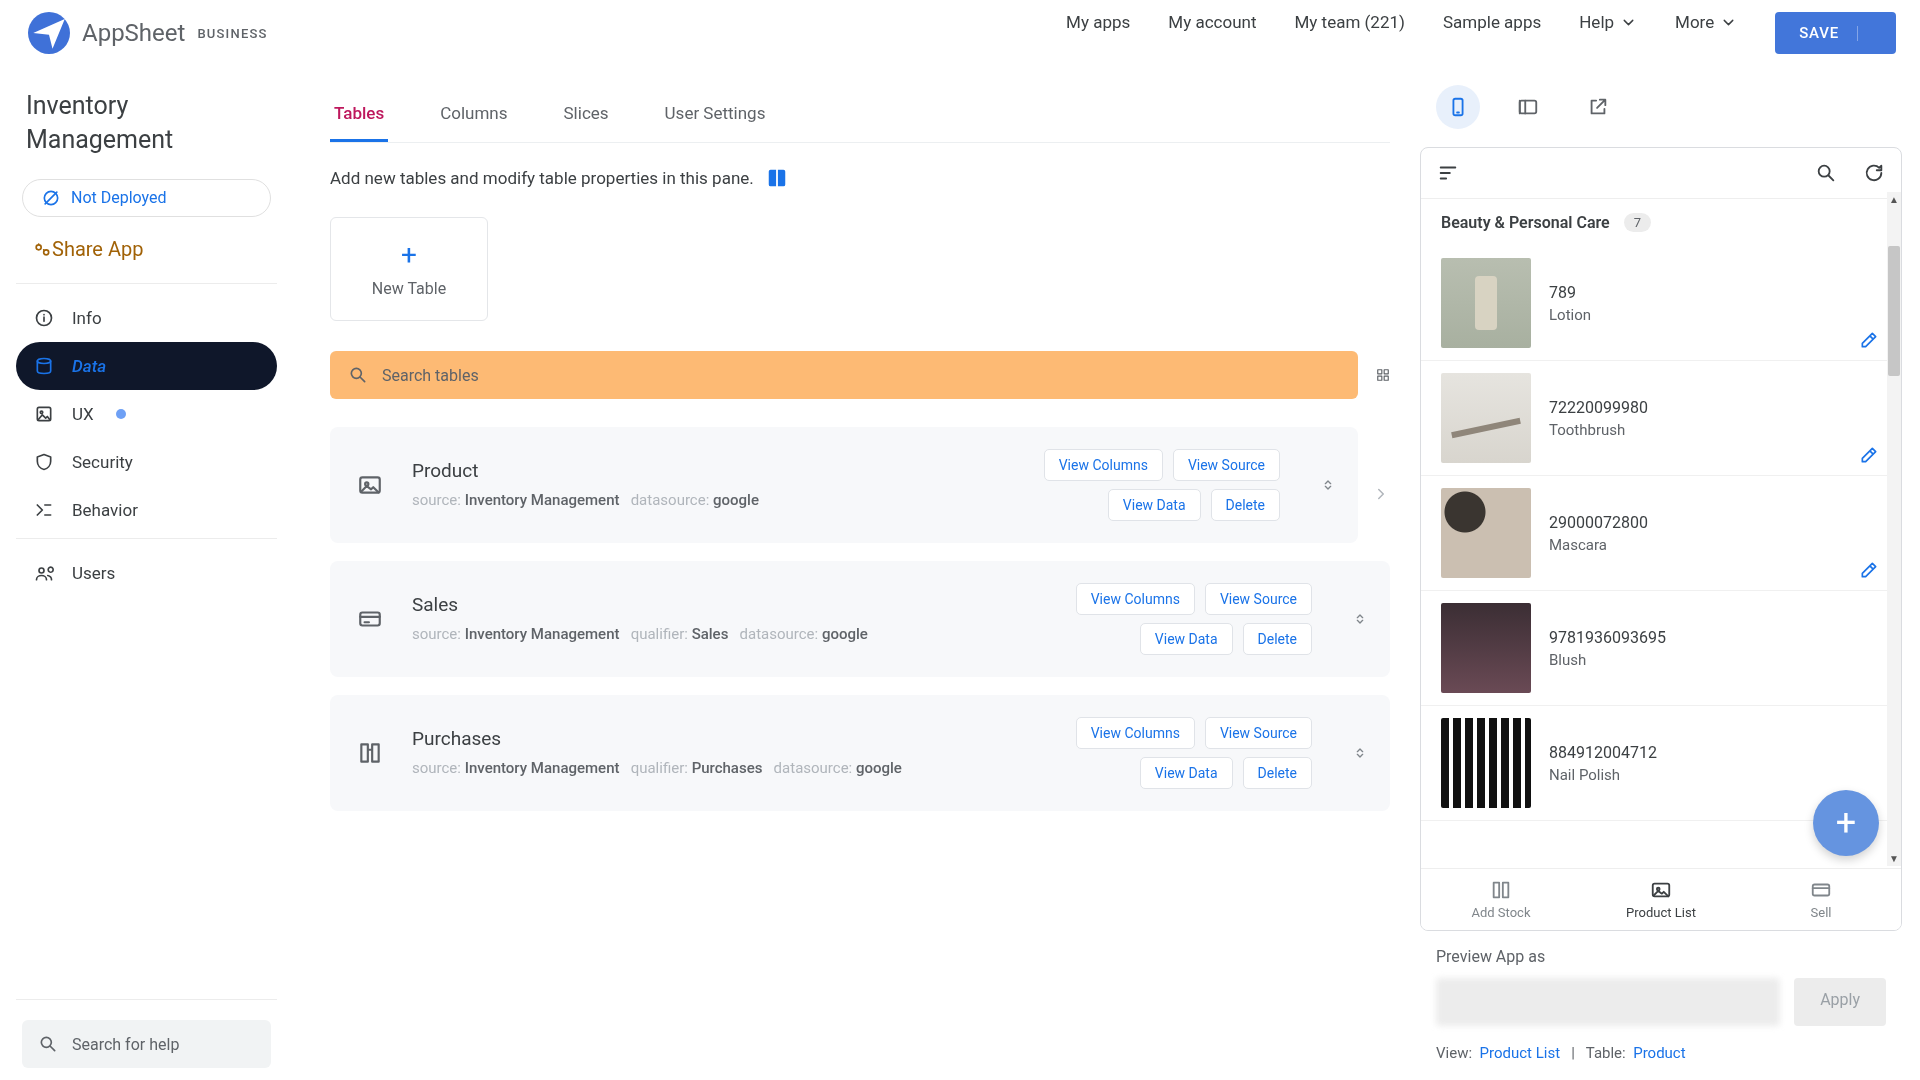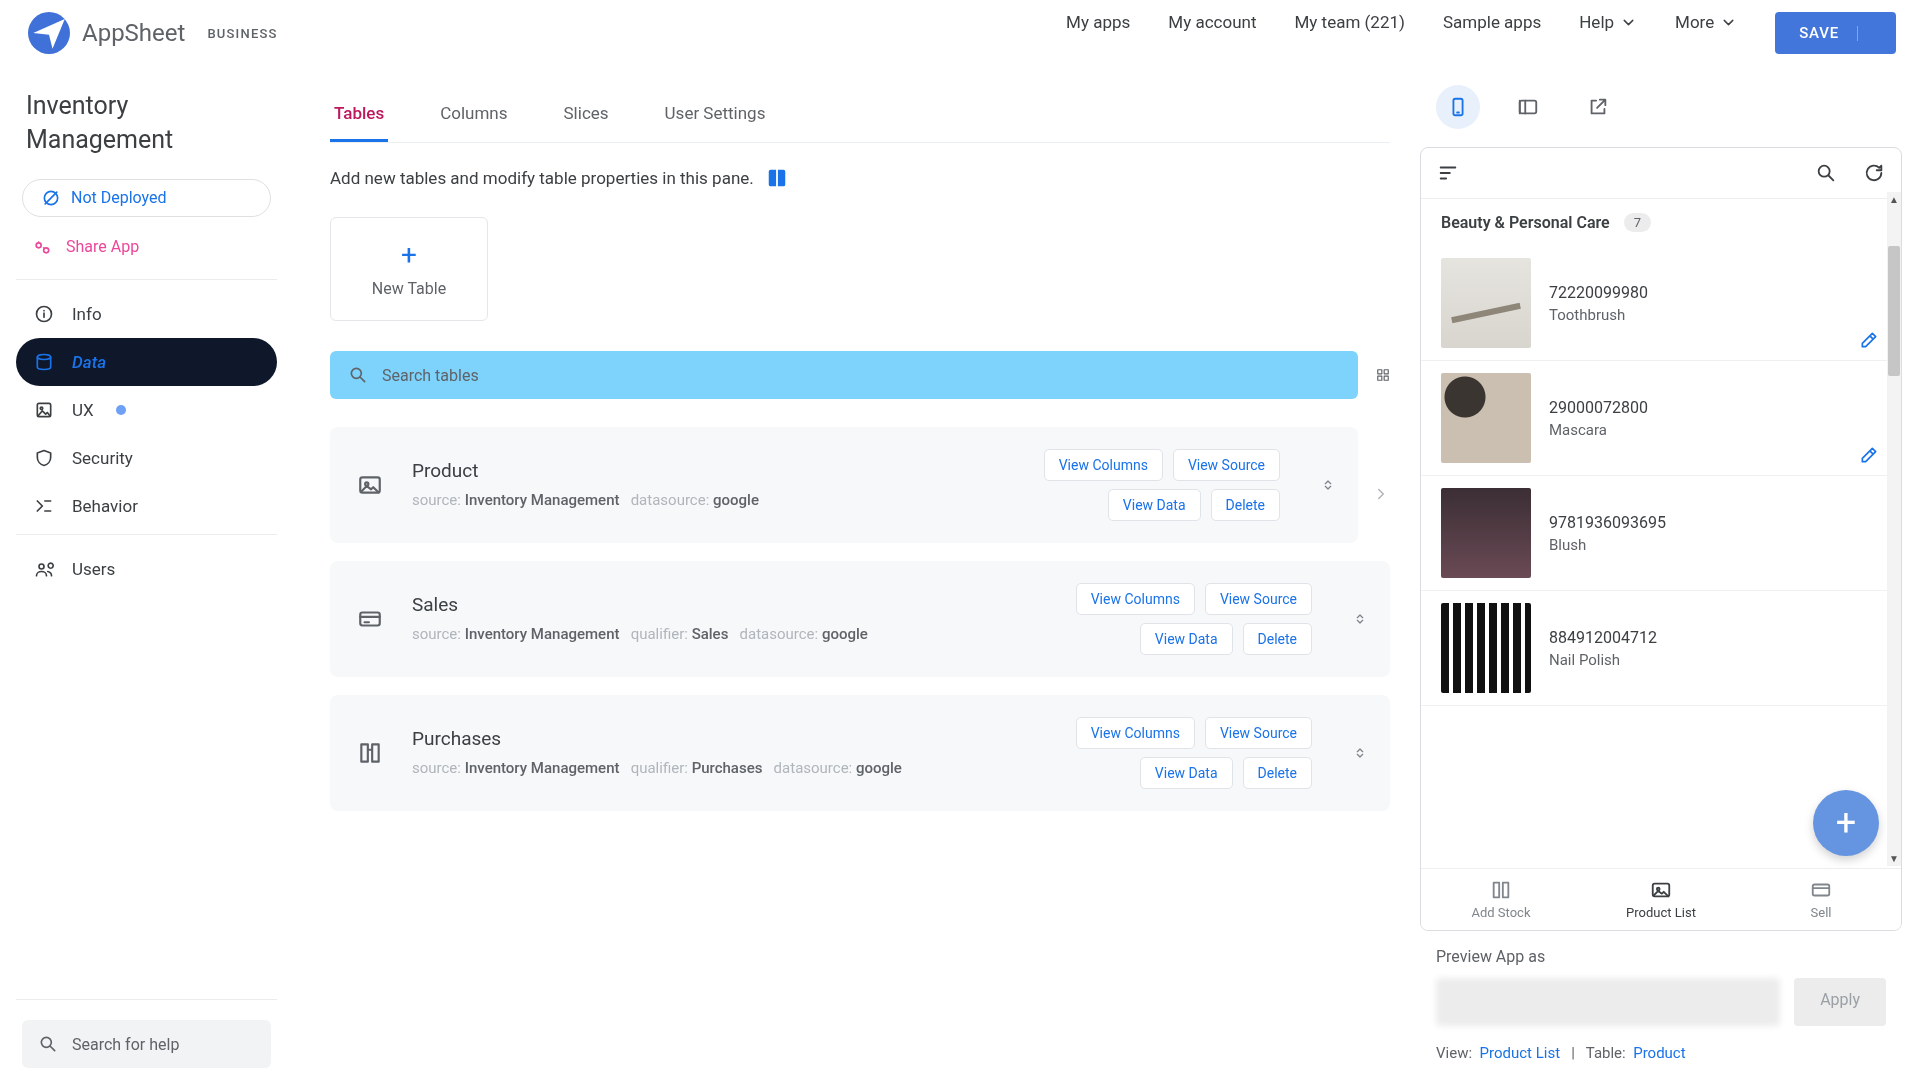--- a/index.html
+++ b/index.html
@@ -19,21 +19,21 @@
   border-bottom: 1px solid #fff;
 }
 .logo { display: flex; align-items: center; gap: 12px; }
 .logo-badge {
   width: 42px; height: 42px; border-radius: 50%;
   background: #3f71d8;
   display: flex; align-items: center; justify-content: center;
   color: #fff;
 }
 .logo-text { font-size: 24px; font-weight: 400; color: #5f6368; }
-.logo-plan { font-size: 13px; letter-spacing: 1.2px; color: #5f6368; margin-left: 10px; font-weight: 500; }
+.logo-plan { font-size: 13px; letter-spacing: 1.2px; color: #5f6368; font-weight: 500; }
 .top-nav { margin-left: auto; display: flex; align-items: flex-start; gap: 38px; }
 .top-nav-item { color: #3c4043; font-size: 17px; cursor: pointer; display: flex; align-items: center; gap: 6px; }
 .save-btn {
   background: #4276da; color: #fff; padding: 12px 24px; border-radius: 4px;
   font-size: 15px; letter-spacing: 0.8px; font-weight: 500; cursor: pointer;
   display: flex; align-items: center; gap: 14px;
 }
 .save-split { border-left: 1px solid rgba(255,255,255,0.35); padding-left: 14px; margin-left: 4px; }
 
 
@@ -44,22 +44,22 @@
   display: flex; flex-direction: column;
 }
 .app-title { font-size: 25px; color: #3c4043; line-height: 1.35; padding: 0 10px 18px; }
 .pill {
   display: inline-flex; align-items: center; gap: 10px;
   border: 1px solid #e0e0e0; border-radius: 999px;
   padding: 8px 18px; color: #1a73e8; font-size: 16px;
   margin: 4px 6px 10px;
 }
 .share-row {
-  display: flex; align-items: center; gap: 14px;
-  padding: 10px 16px 18px; color: #ec4899; font-size: 16px;
+  display: flex; align-items: center; 
+  padding: 10px 16px 18px; color: #a16207; font-size: 20px;
 }
 .sidebar hr { border: none; border-top: 1px solid #ececec; margin: 4px 0 10px; }
 .side-item {
   display: flex; align-items: center; gap: 18px;
   padding: 14px 18px; border-radius: 999px; font-size: 17px; color: #3c4043;
   cursor: pointer;
 }
 .side-item.active { background: #0f172a; color: #1a73e8; font-weight: 500; font-style: italic; }
 .side-item .dot { width: 10px; height: 10px; background: #6ea0f5; border-radius: 50%; margin-left: 4px; }
 .search-help {
@@ -80,21 +80,21 @@
 .hint-row { display: flex; align-items: center; gap: 12px; margin: 24px 0 28px; font-size: 17px; color: #3c4043; }
 .hint-row .book { color: #1a73e8; }
 .new-table {
   width: 158px; height: 104px; border: 1px solid #e4e6e9; border-radius: 6px;
   background: #fff; display: flex; flex-direction: column; align-items: center; justify-content: center;
   gap: 10px; color: #5f6368; font-size: 16px; cursor: pointer;
 }
 .new-table .plus { color: #1a73e8; font-size: 28px; line-height: 1; }
 .search-tables-row { display: flex; gap: 18px; align-items: center; margin: 30px 0 28px; }
 .search-tables {
-  flex: 1; background: #7dd3fc; border-radius: 6px; padding: 14px 18px;
+  flex: 1; background: #fdba74; border-radius: 6px; padding: 14px 18px;
   display: flex; align-items: center; gap: 14px; color: #5f6368; font-size: 16px;
 }
 .grid-toggle { width: 24px; height: 24px; color: #5f6368; cursor: pointer; }
 .table-card {
   background: #f7f8fa; border-radius: 8px; padding: 22px 22px 22px 26px;
   display: flex; align-items: center; gap: 28px; margin-bottom: 18px;
 }
 .table-card .icon { width: 28px; color: #5f6368; }
 .table-card .info { flex: 1; }
 .table-card .title { font-size: 19px; color: #3c4043; margin-bottom: 6px; }
@@ -517,20 +517,32 @@
                 </svg>
               </span>
           </div>
         </div>
         <div class="category-row">
           <span class="cat-name">Beauty &amp; Personal Care</span>
           <span class="cat-badge">7</span>
         </div>
         <div class="device-list">
           <div class="item">
+            <div class="thumb tb-lotion"></div>
+            <div class="item-text">
+              <div class="code">789</div>
+              <div class="name">Lotion</div>
+            </div>
+            <span class="svg edit-icon" style="font-size:20px">
+                <svg viewBox="0 0 24 24">
+                  <path d="M4 20h4L20 8l-4-4L4 16zM13 7l4 4"></path>
+                </svg>
+              </span>
+          </div>
+          <div class="item">
             <div class="thumb tb-brush"></div>
             <div class="item-text">
               <div class="code">72220099980</div>
               <div class="name">Toothbrush</div>
             </div>
             <span class="svg edit-icon" style="font-size:20px">
                 <svg viewBox="0 0 24 24">
                   <path d="M4 20h4L20 8l-4-4L4 16zM13 7l4 4"></path>
                 </svg>
               </span>

